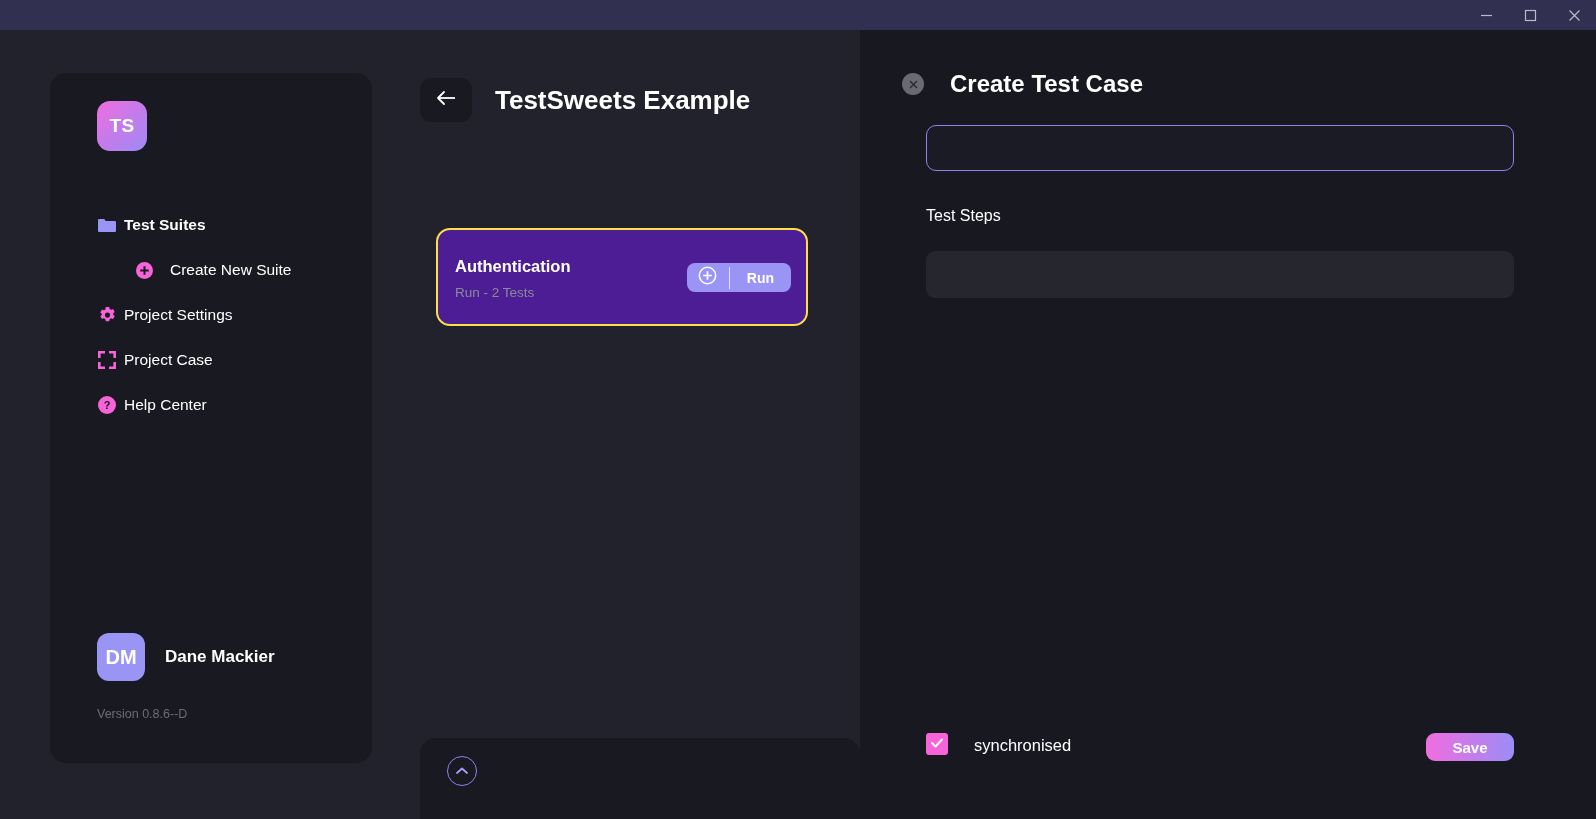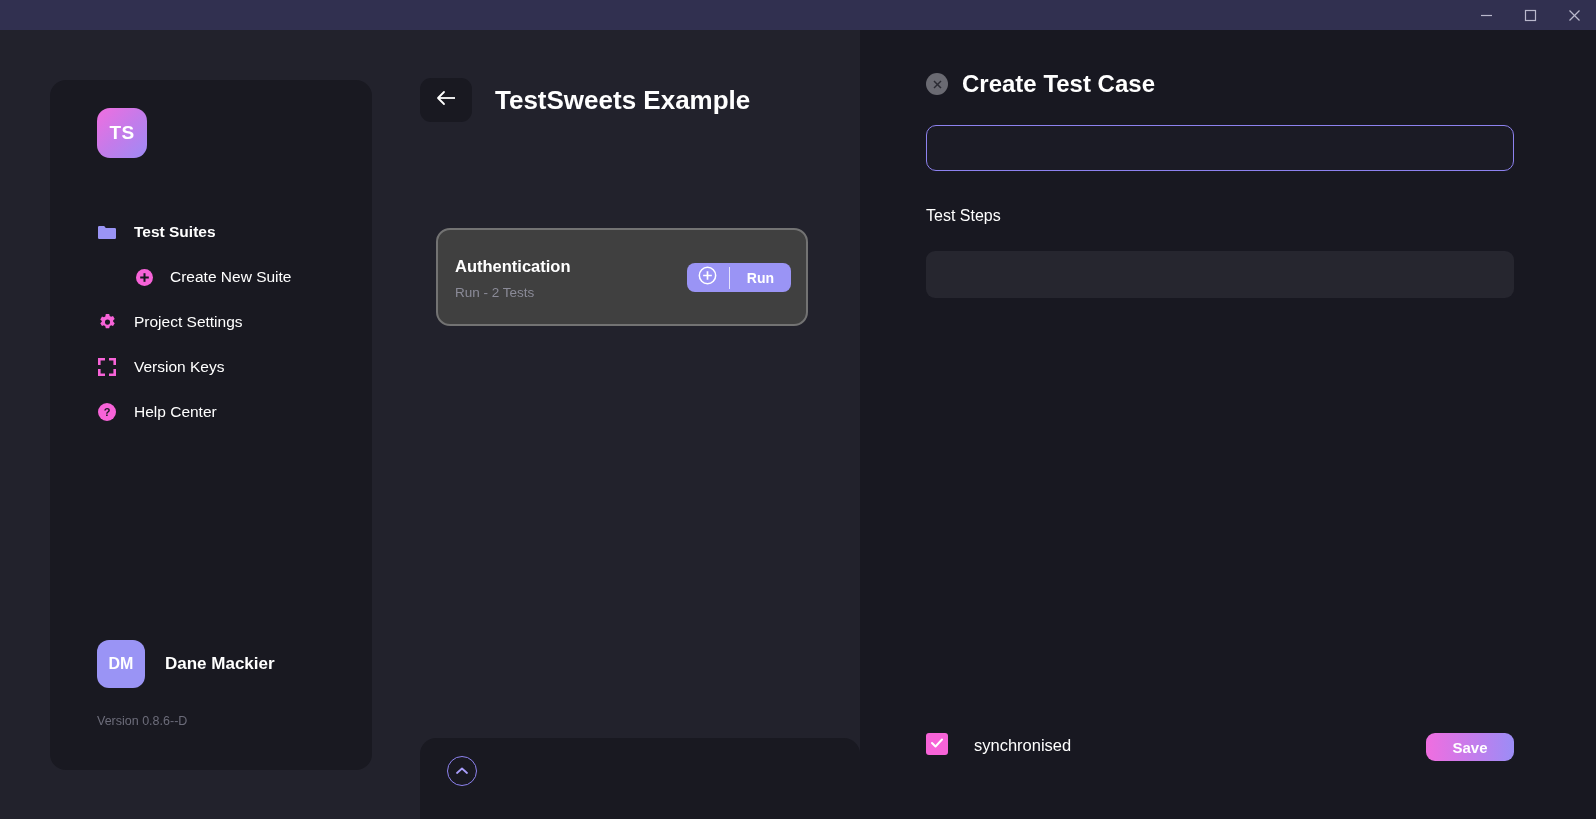--- a/index.html
+++ b/index.html
@@ -45,21 +45,21 @@
   .bg-right {
     position: absolute;
     top: 0; left: 860px;
     width: 736px; height: 789px;
     background: #181821;
   }
 
   
   .sidebar {
     position: absolute;
-    top: 50px; left: 50px;
+    top: 43px; left: 50px;
     width: 322px; height: 690px;
     background: #191921;
     border-radius: 16px;
     overflow: hidden;
   }
   .ts-logo {
     position: absolute;
     top: 28px; left: 47px;
     width: 50px; height: 50px;
     border-radius: 13px;
@@ -81,41 +81,40 @@
   }
   .nav-item .nav-icon {
     width: 26px;
     display: flex;
     align-items: center;
     justify-content: flex-start;
     flex: none;
   }
   .nav-item .nav-label {
     font-size: 15.5px;
-    margin-left: 10px;
     white-space: nowrap;
   }
   .nav-item.strong .nav-label { font-weight: bold; font-size: 15.5px; }
   .nav-item.sub { padding-left: 86px; }
   .nav-item.sub .nav-label { margin-left: 8px; }
   .nav-spacer { height: 5px; }
 
   
   .user-row {
     position: absolute;
     left: 47px; bottom: 82px;
     display: flex; align-items: center;
   }
   .user-avatar {
     width: 48px; height: 48px;
     border-radius: 12px;
     background: #9a94f5;
     display: flex; align-items: center; justify-content: center;
     color: #ffffff;
-    font-size: 16px;
+    font-size: 20px;
     font-weight: bold;
   }
   .user-name {
     margin-left: 20px;
     color: #ffffff;
     font-size: 17px;
     font-weight: bold;
     white-space: nowrap;
   }
   .version {
@@ -144,22 +143,22 @@
     color: #ffffff;
     font-size: 26px;
     font-weight: bold;
     white-space: nowrap;
   }
 
   .suite-card {
     position: absolute;
     top: 198px; left: 436px;
     width: 372px; height: 98px;
-    background: #404040;
-    border: 2px solid #737373;
+    background: #4c1d95;
+    border: 2px solid #fde047;
     border-radius: 14px;
   }
   .suite-name {
     position: absolute;
     top: 27px; left: 17px;
     color: #ffffff;
     font-size: 16.5px;
     font-weight: bold;
   }
   .suite-sub {
@@ -208,22 +207,22 @@
     width: 30px; height: 30px;
     border: 1.6px solid #8d82ef;
     border-radius: 50%;
     display: flex; align-items: center; justify-content: center;
     color: #a89dfa;
   }
 
   
   .rp-header {
     position: absolute;
-    top: 40px; left: 926px;
-    display: flex; align-items: center;
+    top: 40px; left: 902px;
+    display: flex; align-items: center; gap: 12px;
   }
   .close-circle {
     width: 22px; height: 22px;
     border-radius: 50%;
     background: #6a6a72;
     display: flex; align-items: center; justify-content: center;
     color: #2b2b33;
   }
   .rp-title {
     margin-left: 14px;
@@ -367,21 +366,21 @@
         <span class="nav-icon">
           <svg width="18" height="18" viewBox="0 0 18 18" aria-hidden="true">
             <g fill="#f763d8">
               <path d="M0 0h7v2.6H2.6V7H0z"></path>
               <path d="M11 0h7v7h-2.6V2.6H11z"></path>
               <path d="M0 11h2.6v4.4H7V18H0z"></path>
               <path d="M15.4 11H18v7h-7v-2.6h4.4z"></path>
             </g>
           </svg>
         </span>
-        <span class="nav-label">Version Keys</span>
+        <span class="nav-label">Project Case</span>
       </div>
 
       <div class="nav-spacer"></div>
 
       <div class="nav-item">
         <span class="nav-icon">
           <svg width="18" height="18" viewBox="0 0 18 18" aria-hidden="true">
             <circle cx="9" cy="9" r="9" fill="#f763d8"></circle>
             <text x="9" y="13.2" text-anchor="middle" font-family="Liberation Sans, sans-serif" font-size="11" font-weight="bold" fill="#191921">?</text>
           </svg>

